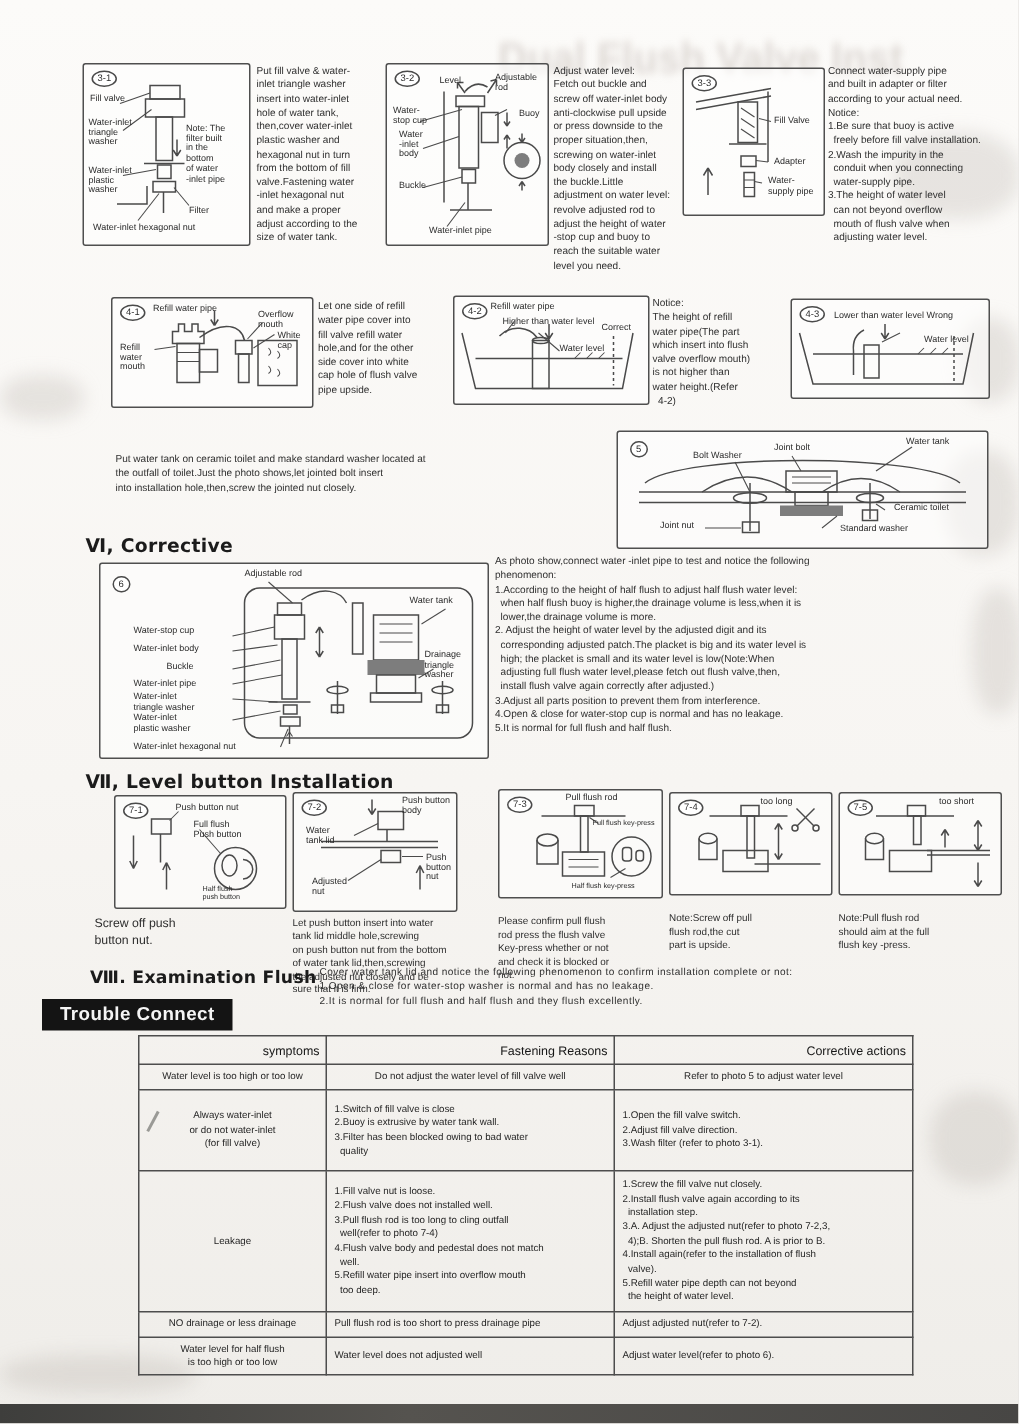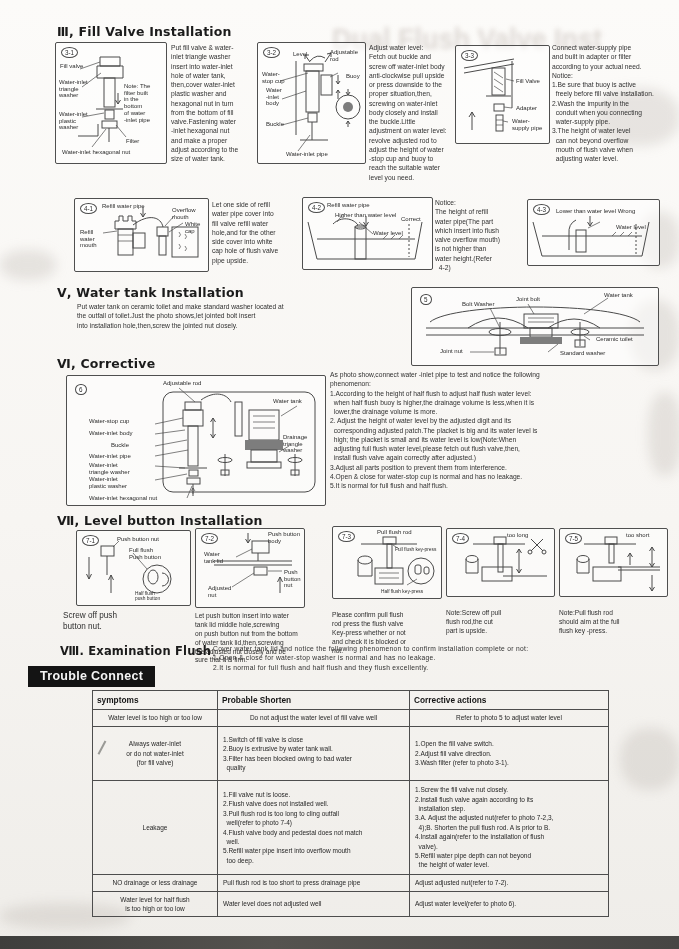--- a/index.html
+++ b/index.html
@@ -18,21 +18,21 @@
   .cap.big{font-size:8.2px;}
   svg.art{position:absolute;left:0;top:0;width:100%;height:100%;}
   svg.art *{stroke:#4a4a4a;stroke-width:1;fill:none;}
   svg.art .fill{fill:#7d7d7d;stroke:none;}
   svg.art .thin{stroke-width:.7;}
   .tslabel{position:absolute;left:28px;top:666px;background:#141414;color:#f4f4f4;
            font-weight:bold;font-size:12.5px;padding:3px 12px 4px;letter-spacing:.3px;}
   table.tbl{position:absolute;left:92px;top:690px;border-collapse:collapse;table-layout:fixed;}
   .tbl th,.tbl td{border:1px solid #4d4d4d;font-size:6.5px;line-height:1.45;
                   padding:2px 5px;vertical-align:middle;color:#262626;white-space:pre-line;}
-  .tbl th{font-size:8.3px;font-weight:bold;text-align:left;padding:3px 4px;color:#161616;}
+  .tbl th{font-size:8.3px;font-weight:normal;text-align:right;padding:3px 4px;color:#161616;}
   .tbl td.sym{text-align:center;}
   .ghost{position:absolute;left:332px;top:24px;width:340px;font-weight:bold;font-size:27px;
          color:rgba(168,152,144,.34);filter:blur(2.5px);transform:scaleY(1.08);white-space:nowrap;}
   .smudge{position:absolute;background:rgba(178,172,166,.28);filter:blur(6px);border-radius:45%;}
   .bottomband{position:absolute;left:0;bottom:0;width:679px;height:13px;
               background:linear-gradient(90deg,#3e3e3c,#55534f 40%,#474644);}
   .pencil{position:absolute;left:101px;top:740px;width:1.5px;height:15px;background:#9a9a96;
           transform:rotate(28deg);}
 </style>
 </head>
@@ -42,21 +42,20 @@
 
   <div class="ghost">Dual Flush Valve Inst</div>
   <div class="smudge" style="left:596px;top:88px;width:84px;height:58px;"></div>
   <div class="smudge" style="left:640px;top:212px;width:40px;height:56px;"></div>
   <div class="smudge" style="left:630px;top:300px;width:50px;height:70px;"></div>
   <div class="smudge" style="left:648px;top:392px;width:34px;height:84px;"></div>
   <div class="smudge" style="left:620px;top:728px;width:60px;height:62px;"></div>
   <div class="smudge" style="left:0px;top:250px;width:56px;height:30px;"></div>
   <div class="smudge" style="left:0px;top:903px;width:130px;height:26px;"></div>
 
-  <div class="h1" style="left:57px;top:24px;">Ⅲ, Fill Valve Installation</div>
 
   <div class="fig" style="left:55px;top:42px;width:110px;height:120px;">
     <svg class="art" viewBox="0 0 110 120">
       <path d="M44,14 h20 v9 h-20 z"></path>
         <path d="M41,23 h26 v12 h-26 z"></path>
       <rect x="48" y="35" width="11" height="29"></rect>
       <line x1="40" y1="66" x2="67" y2="66"></line>
         <rect x="49" y="67" width="9" height="9"></rect>
       <rect x="46" y="78" width="15" height="7"></rect>
         <line x1="53" y1="85" x2="53" y2="99"></line>
@@ -269,21 +268,20 @@
       <rect x="48" y="30" width="10" height="22"></rect>
       <path d="M62,16 v10 m0,0 l-2.5,-4 m2.5,4 l2.5,-4"></path>
       <line x1="108" y1="24" x2="108" y2="54" stroke-dasharray="2,2"></line>
       <line class="thin" x1="60" y1="28" x2="72" y2="22"></line>
     </svg>
     <span class="badge" style="left:5px;top:4px;">4-3</span>
     <span class="lbl" style="left:28px;top:8px;">Lower than water level Wrong</span>
     <span class="lbl" style="left:88px;top:24px;">Water level</span>
   </div>
 
-  <div class="h1" style="left:57px;top:285px;">Ⅴ, Water tank Installation</div>
   <div class="txt" style="left:77px;top:302px;width:335px;">Put water tank on ceramic toilet and make standard washer located at
 the outfall of toilet.Just the photo shows,let jointed bolt insert
 into installation hole,then,screw the jointed nut closely.</div>
 
   <div class="fig" style="left:411px;top:287px;width:246px;height:77px;">
     <svg class="art" viewBox="0 0 246 77">
       <path d="M18,34 C42,14 204,14 228,34"></path>
       <path d="M14,40 H232 M14,47 H232"></path>
       <path d="M56,40 q30,-20 60,0"></path>
         <path d="M136,40 q26,-18 52,0"></path>
@@ -520,21 +518,21 @@
 
   <table class="tbl">
     <colgroup>
         <col style="width:125px">
         <col style="width:192px">
         <col style="width:199px">
       </colgroup>
     <tbody>
         <tr style="height:17px;">
       <th>symptoms</th>
-      <th>Probable Shorten</th>
+      <th>Fastening Reasons</th>
       <th>Corrective actions</th>
     </tr>
     <tr style="height:17px;">
       <td class="sym">Water level is too high or too low</td>
       <td class="sym">Do not adjust the water level of fill valve well</td>
       <td class="sym">Refer to photo 5 to adjust water level</td>
     </tr>
     <tr style="height:54px;">
       <td class="sym">Always water-inlet
 or do not water-inlet

